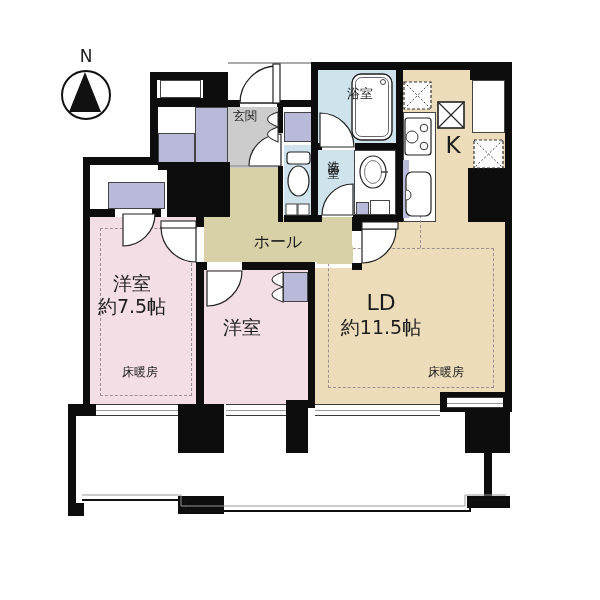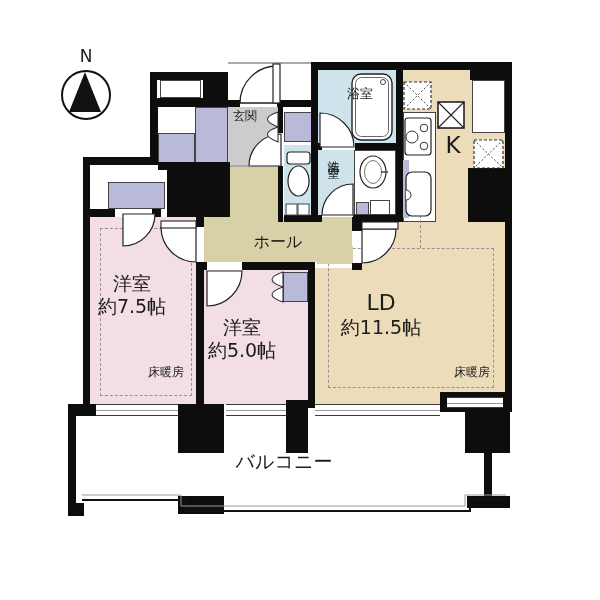--- a/index.html
+++ b/index.html
@@ -14,21 +14,21 @@
   .beige{background:var(--room-beige);}
   .pink{background:var(--room-pink);}
   .blue{background:var(--wet-blue);}
   .gray{background:var(--entry-gray);}
   .white{background:#fff;}
   .heat{position:absolute;border:1px dashed #9b8f93;box-sizing:border-box;}
   .win{position:absolute;background:#fff;border-top:1px solid #3a3a3a;border-bottom:1px solid #3a3a3a;box-sizing:border-box;}
   .win>div{position:absolute;left:0;right:0;top:50%;height:1px;background:#9a9a9a;}
   .lbl{position:absolute;color:#1c1c1c;line-height:1.2;}
   .ctr{text-align:center;}
-  .rt{text-align:right;}
+  .rt{}
   .vert{writing-mode:vertical-rl;letter-spacing:3px;}
   #watermark{position:absolute;left:22px;top:244px;font-size:82px;letter-spacing:7px;word-spacing:24px;
              color:var(--watermark-gray);opacity:.32;white-space:nowrap;pointer-events:none;z-index:60;}
   svg{position:absolute;left:0;top:0;z-index:40;}
   .lbl{z-index:50;}
 </style>
 </head>
 <body>
 
 <div id="plan">
@@ -222,23 +222,21 @@
   <div class="lbl ctr" style="left:336px;top:86px;width:48px;font-size:13px;">浴室</div>
   <div class="lbl vert" style="left:326px;top:151px;font-size:12px;">洗面室</div>
   <div class="lbl ctr" style="left:438px;top:132px;width:30px;font-size:23px;">K</div>
   <div class="lbl ctr" style="left:236px;top:232px;width:84px;font-size:16px;">ホール</div>
   <div class="lbl ctr" style="left:80px;top:272px;width:104px;font-size:19px;">
     <div>洋室</div>
     <div>約7.5帖</div>
   </div>
   <div class="lbl ctr" style="left:190px;top:316px;width:104px;font-size:19px;">
     <div>洋室</div>
-    <div>約5.0帖</div>
   </div>
   <div class="lbl ctr" style="left:326px;top:290px;width:110px;text-align:center;">
     <div style="font-size:22px;">LD</div>
     <div style="font-size:19px;">約11.5帖</div>
   </div>
   <div class="lbl rt" style="left:122px;top:365px;width:62px;font-size:12px;">床暖房</div>
   <div class="lbl rt" style="left:428px;top:365px;width:62px;font-size:12px;">床暖房</div>
-  <div class="lbl ctr" style="left:218px;top:450px;width:132px;font-size:19px;">バルコニー</div>
 
 </div>
 
 </body></html>

